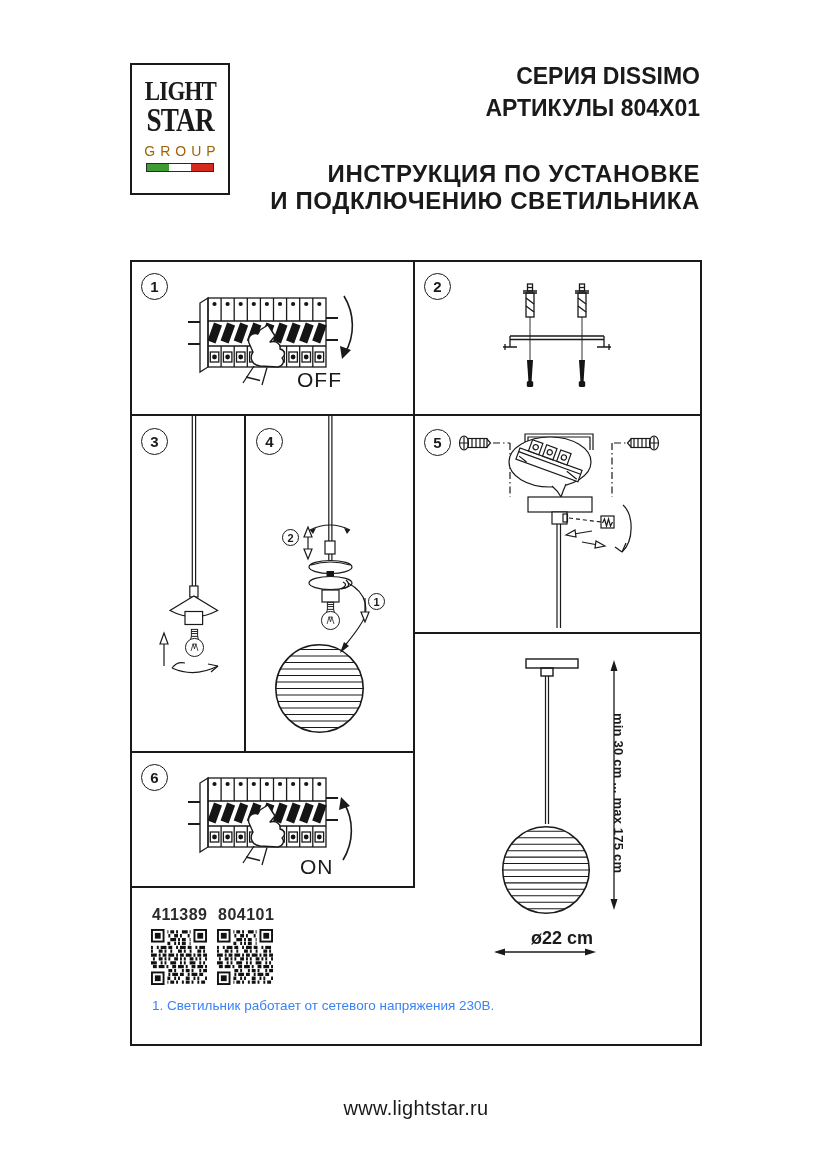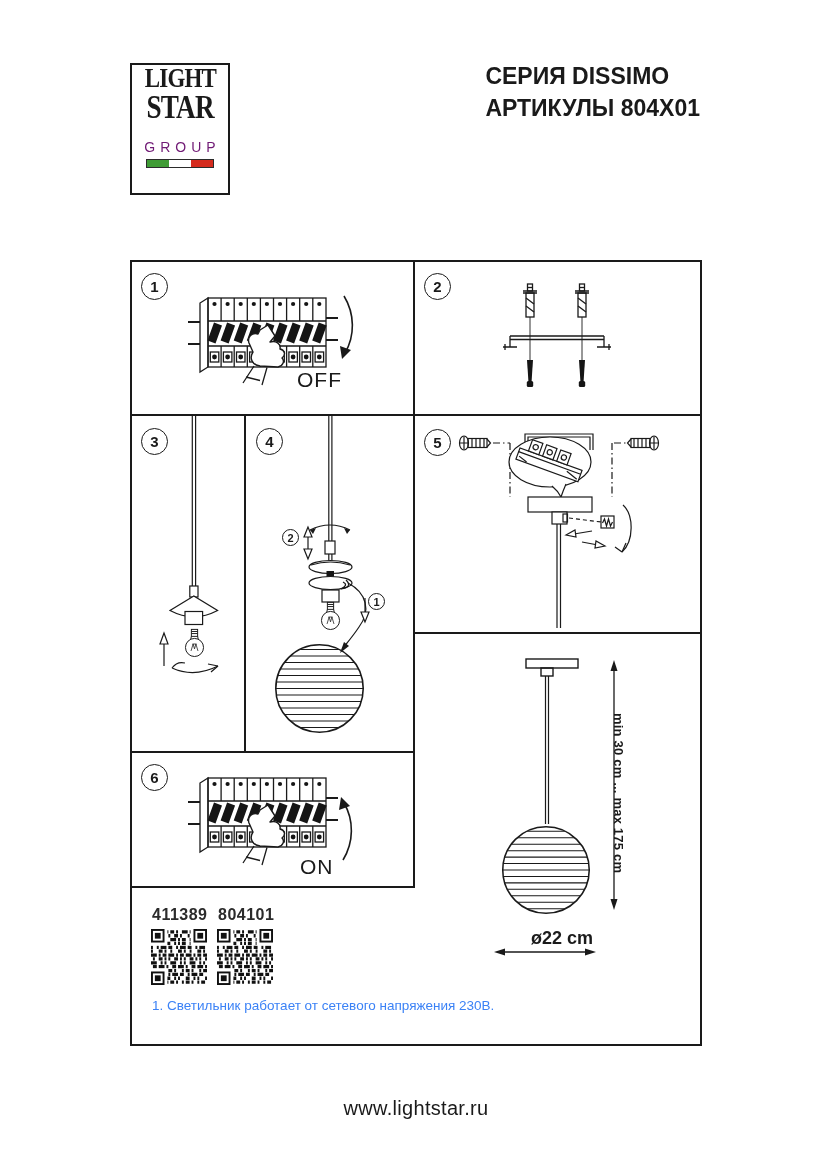--- a/index.html
+++ b/index.html
@@ -1,25 +1,25 @@
 <!DOCTYPE html>
 <html><head>
 <meta charset="utf-8">
 <style>
   html,body{margin:0;padding:0;background:#fff;}
   body{width:826px;height:1169px;position:relative;font-family:"Liberation Sans",sans-serif;color:#1a1a1a;overflow:hidden;}
   .abs{position:absolute;}
   
-  .logo-box{left:130px;top:63px;width:100px;height:132px;border:2.5px solid #1a1a1a;box-sizing:border-box;display:flex;flex-direction:column;align-items:center;justify-content:flex-start;background:#fff;}
+  .logo-box{left:130px;top:63px;width:100px;height:132px;border:2.5px solid #1a1a1a;box-sizing:border-box;display:flex;flex-direction:column;align-items:center;justify-content:flex-start;padding-top:13px;background:#fff;}
   .logo-line1{font-family:"Liberation Serif",serif;font-weight:700;font-size:28px;line-height:26px;transform:scaleX(.82);letter-spacing:-1px;}
   .logo-line2{font-family:"Liberation Serif",serif;font-weight:700;font-size:34px;line-height:31px;transform:scaleX(.80);letter-spacing:-1px;}
-  .logo-line3{font-size:14px;letter-spacing:5px;color:#701a75;margin-top:18px;line-height:14px;text-indent:5px;}
+  .logo-line3{font-size:14px;letter-spacing:5px;color:#a16207;margin-top:9px;line-height:14px;text-indent:5px;}
   .logo-flag{margin-top:5px;width:68px;height:9px;border:1px solid #2b2b2b;display:flex;box-sizing:border-box;}
   .logo-flag span{flex:1;height:100%;}
-  .hdr-text{top:60px;right:126px;text-align:left;}
+  .hdr-text{top:60px;right:126px;text-align:right;}
   .hdr-series{font-size:23px;font-weight:700;line-height:32px;}
   .hdr-title{font-size:24px;font-weight:700;line-height:27px;letter-spacing:.6px;margin-top:36px;}
   
   .outer{left:130px;top:260px;width:572px;height:786px;border:2px solid #1a1a1a;box-sizing:border-box;}
   .gline{background:#1a1a1a;}
   
   .badge{width:27px;height:27px;border:1.6px solid #1a1a1a;border-radius:50%;box-sizing:border-box;display:flex;align-items:center;justify-content:center;font-size:15px;font-weight:700;background:#fff;}
   .refbadge{width:17px;height:17px;border:1.3px solid #1a1a1a;border-radius:50%;box-sizing:border-box;display:flex;align-items:center;justify-content:center;font-size:11px;font-weight:700;background:#fff;}
   .switch-label{font-size:21px;font-weight:400;letter-spacing:1px;}
   
@@ -148,20 +148,22 @@
     <span style="background: rgb(63, 156, 53);"></span>
     <span style="background: rgb(255, 255, 255);"></span>
     <span style="background: rgb(213, 43, 30);"></span>
   </div>
 </div>
 
 <div class="abs hdr-text">
   <div class="hdr-series">СЕРИЯ DISSIMO</div>
   <div class="hdr-series">АРТИКУЛЫ 804X01</div>
   <div class="hdr-title">
+    <div>ИНСТРУКЦИЯ ПО УСТАНОВКЕ</div>
+    <div>И ПОДКЛЮЧЕНИЮ СВЕТИЛЬНИКА</div>
   </div>
 </div>
 
 <div class="abs outer"></div>
 <div class="abs gline" style="left:413px;top:260px;width:2px;height:628px"></div>
 <div class="abs gline" style="left:244px;top:415px;width:2px;height:338px"></div>
 <div class="abs gline" style="left:130px;top:414px;width:572px;height:2px"></div>
 <div class="abs gline" style="left:413px;top:632px;width:289px;height:2px"></div>
 <div class="abs gline" style="left:130px;top:751px;width:285px;height:2px"></div>
 <div class="abs gline" style="left:130px;top:886px;width:285px;height:2px"></div>

